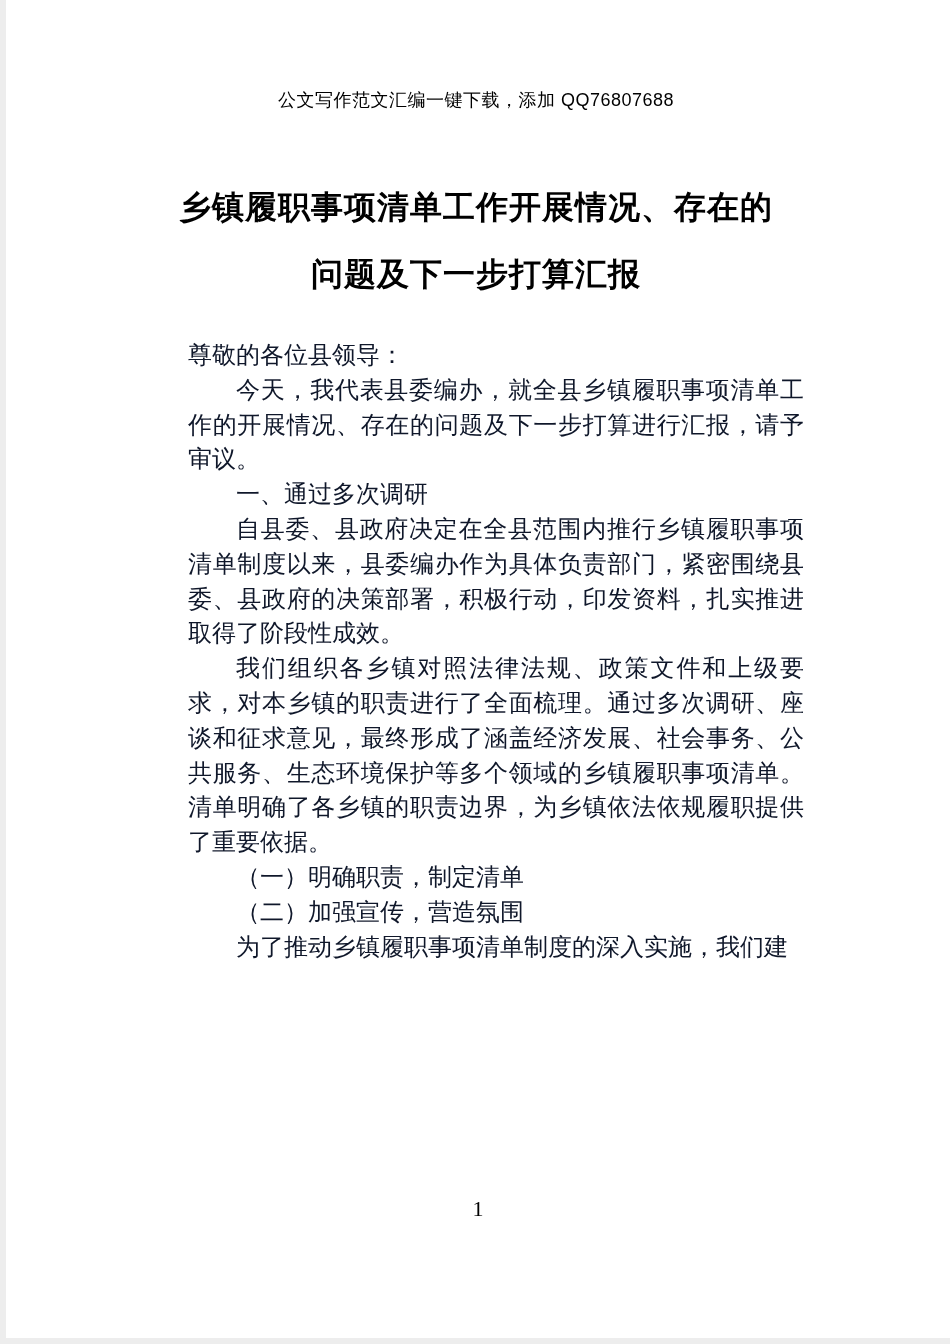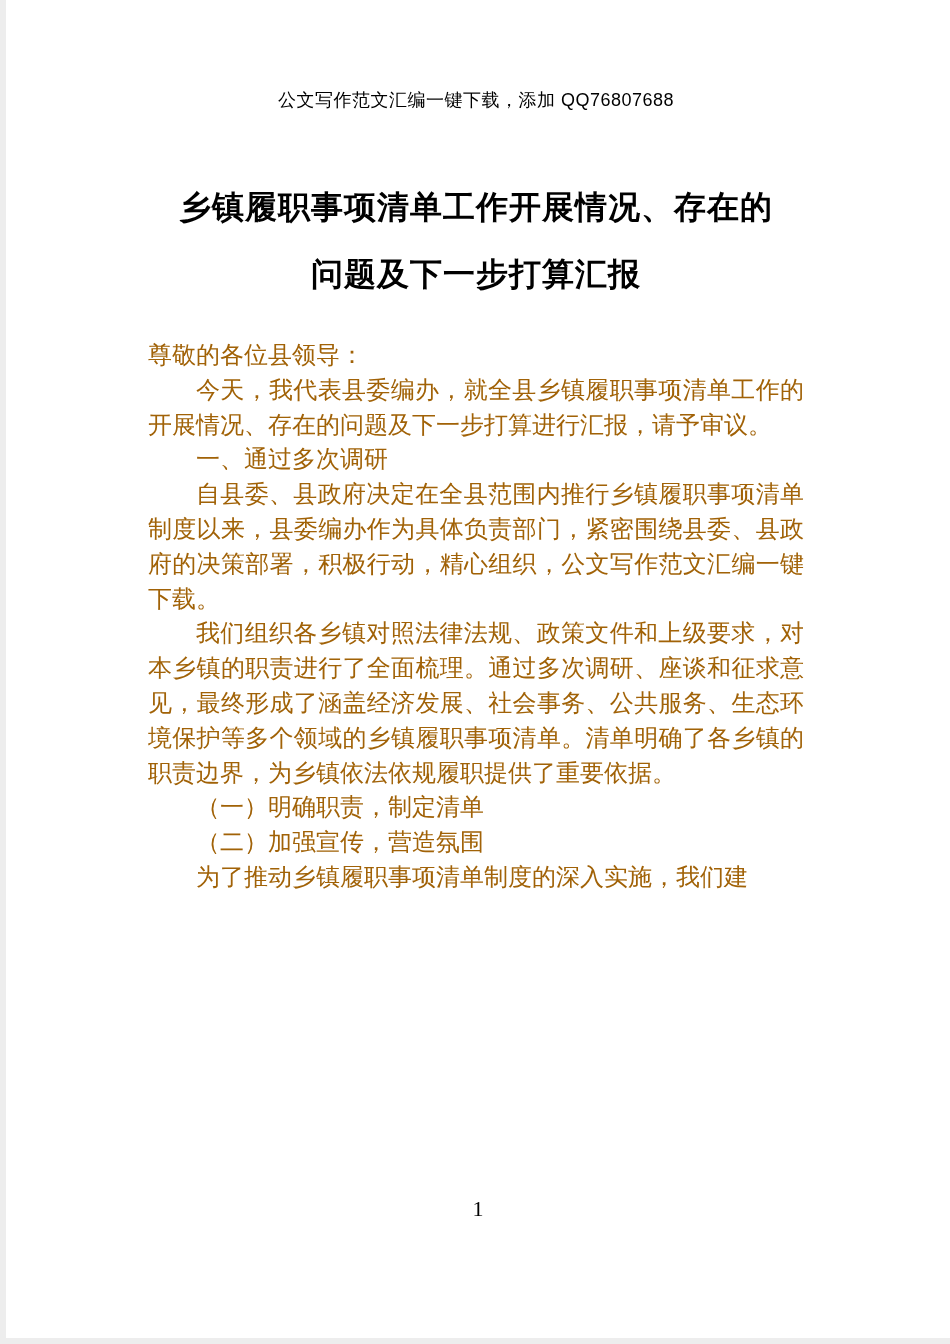--- a/index.html
+++ b/index.html
@@ -34,22 +34,23 @@
     font-size: 32px;
     font-weight: bold;
     line-height: 67px;
     color: #000000;
     letter-spacing: 1px;
   }
   .doc-body {
     margin-top: 30px;
     font-size: 24px;
     line-height: 34.8px;
-    color: #a16207;
+    color: #0f172a;
     text-align: justify;
+    margin-left: 40px;
   }
   .doc-body p { text-indent: 2em; }
   .doc-body p.flush { text-indent: 0; }
   .page-num {
     position: absolute;
     left: 0;
     bottom: 116px;
     width: 100%;
     text-align: center;
     font-size: 22px;
@@ -67,21 +68,21 @@
 
     <h1 class="title">
       <span style="display:block">乡镇履职事项清单工作开展情况、存在的</span>
       <span style="display:block">问题及下一步打算汇报</span>
     </h1>
 
     <div class="doc-body">
       <p class="flush">尊敬的各位县领导：</p>
       <p>今天，我代表县委编办，就全县乡镇履职事项清单工作的开展情况、存在的问题及下一步打算进行汇报，请予审议。</p>
       <p>一、通过多次调研</p>
-      <p>自县委、县政府决定在全县范围内推行乡镇履职事项清单制度以来，县委编办作为具体负责部门，紧密围绕县委、县政府的决策部署，积极行动，精心组织，公文写作范文汇编一键下载。</p>
+      <p>自县委、县政府决定在全县范围内推行乡镇履职事项清单制度以来，县委编办作为具体负责部门，紧密围绕县委、县政府的决策部署，积极行动，印发资料，扎实推进取得了阶段性成效。</p>
       <p>我们组织各乡镇对照法律法规、政策文件和上级要求，对本乡镇的职责进行了全面梳理。通过多次调研、座谈和征求意见，最终形成了涵盖经济发展、社会事务、公共服务、生态环境保护等多个领域的乡镇履职事项清单。清单明确了各乡镇的职责边界，为乡镇依法依规履职提供了重要依据。</p>
       <p>（一）明确职责，制定清单</p>
       <p>（二）加强宣传，营造氛围</p>
       <p>为了推动乡镇履职事项清单制度的深入实施，我们建</p>
     </div>
 
   </div>
 
   <div class="page-num">1</div>
 </div>

